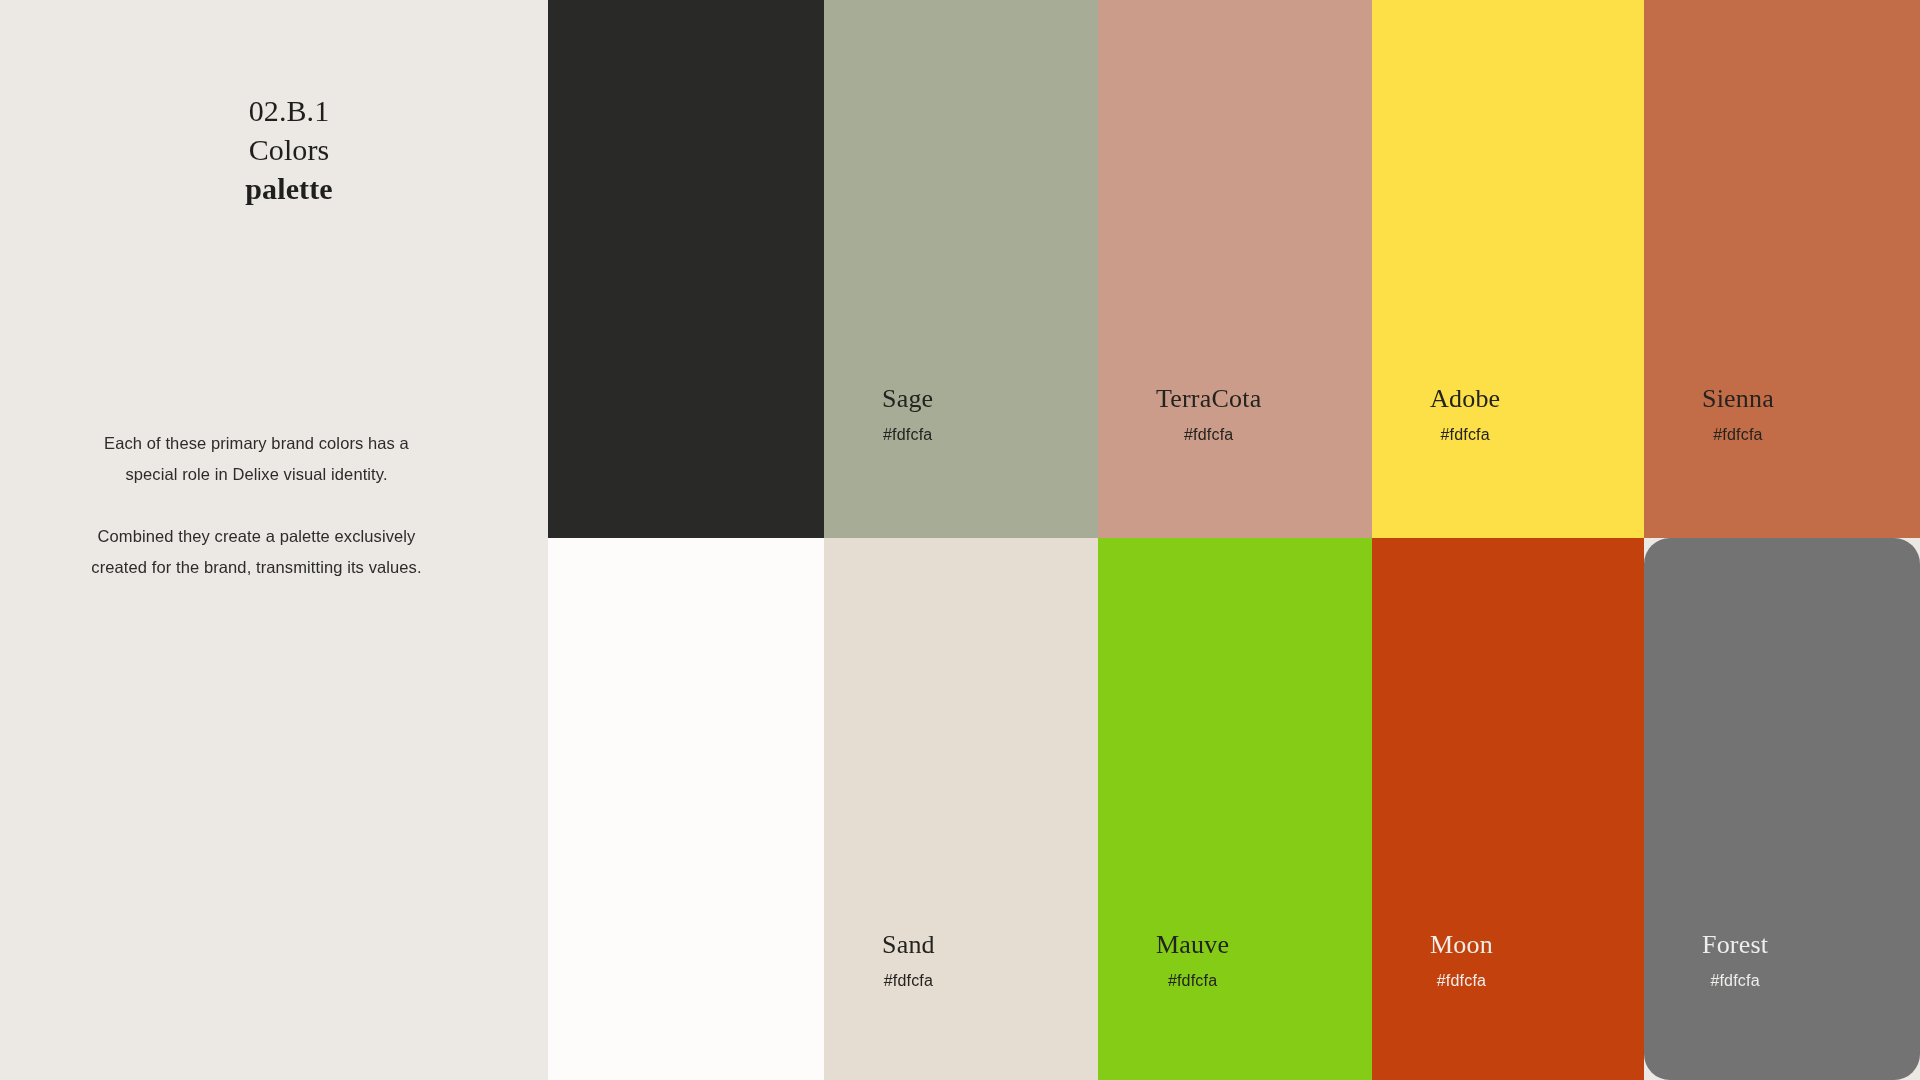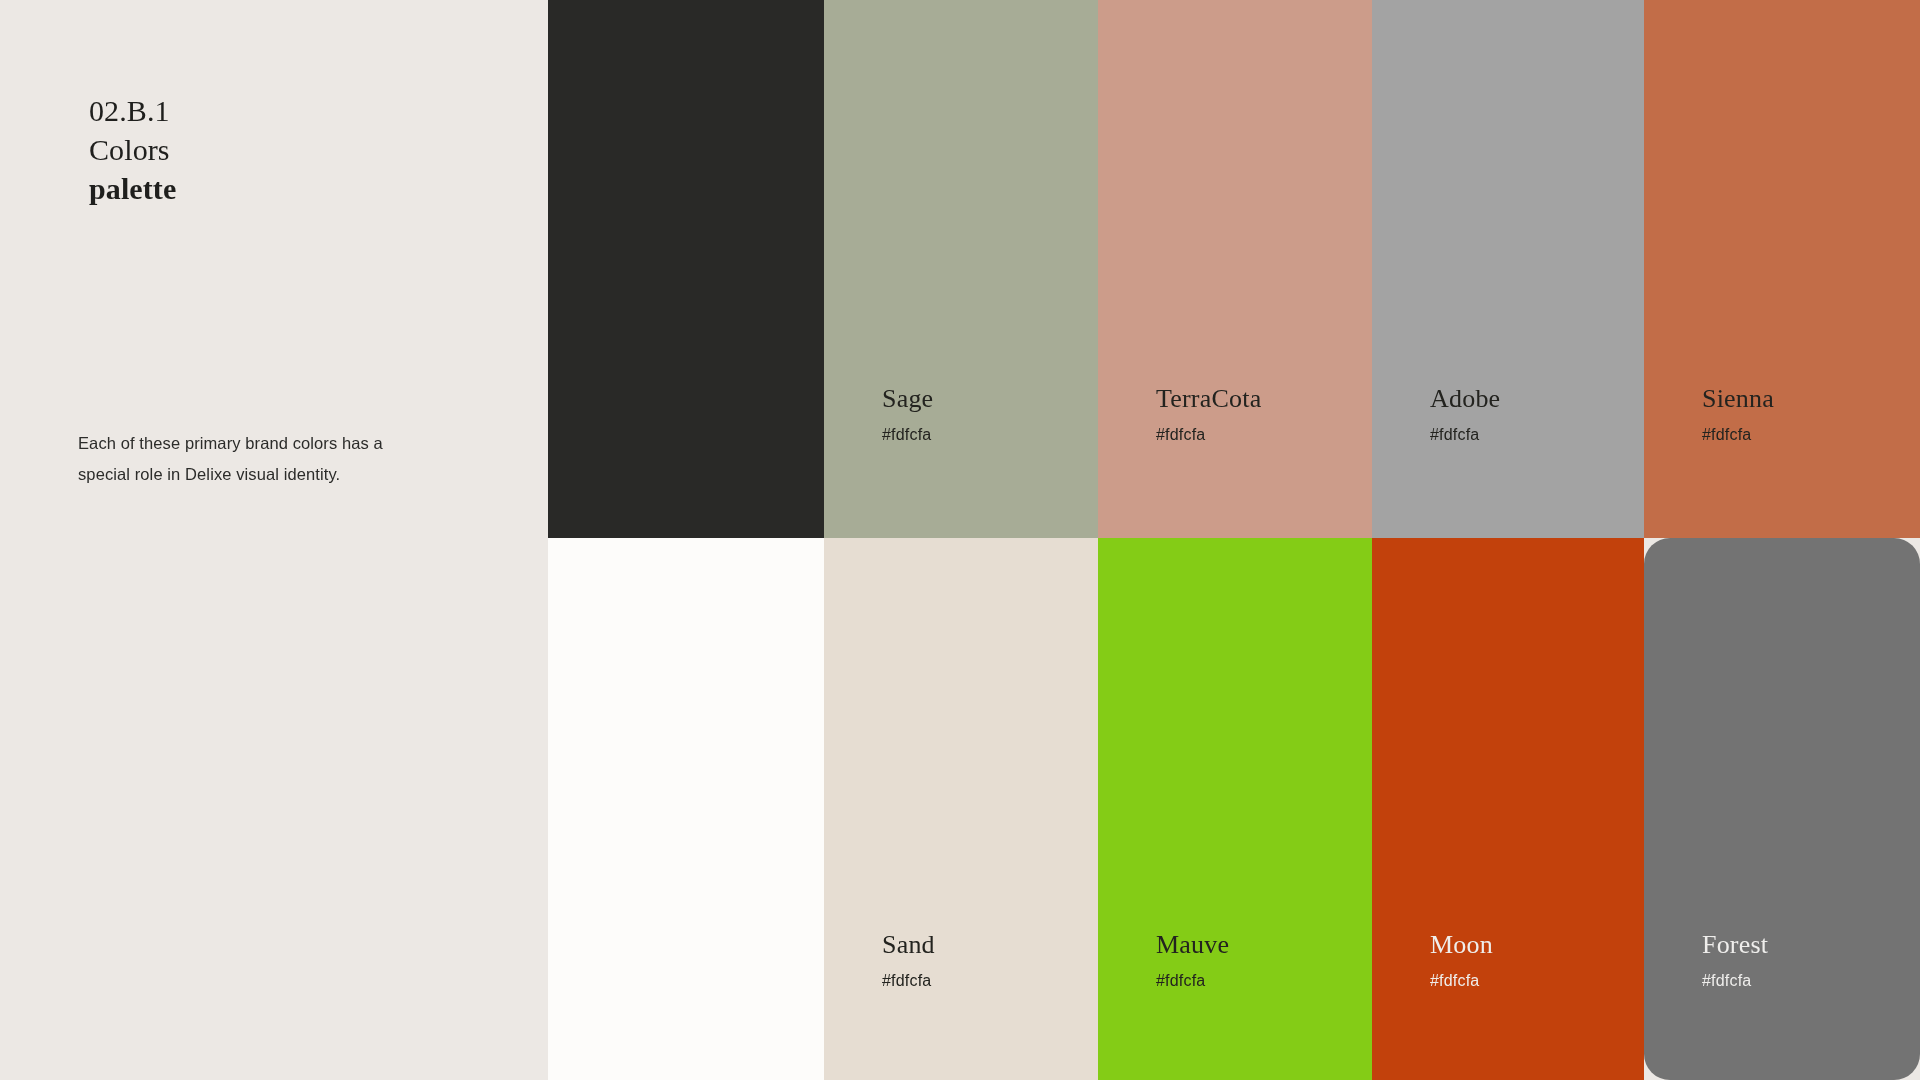--- a/index.html
+++ b/index.html
@@ -14,20 +14,21 @@
     font-family: "Liberation Sans", sans-serif;
     -webkit-font-smoothing: antialiased;
   }
 
   .page {
     position: relative;
     width: 1920px;
     height: 776px;
     display: flex;
     background: #ece8e4;
+    text-align: center;
   }
 
   
   .info-panel {
     width: 548px;
     height: 1080px;
     flex: 0 0 548px;
     background: #ece8e4;
     position: relative;
     box-sizing: border-box;
@@ -47,21 +48,21 @@
     color: #1f1f1d;
     letter-spacing: 0.1px;
     white-space: pre;
   }
   .title-line.bold {
     font-weight: bold;
   }
 
   .desc-block {
     position: absolute;
-    left: 78px;
+    left: 89px;
     top: 428px;
     width: 335px;
   }
 
   .desc-para {
     font-family: "Liberation Sans", sans-serif;
     font-size: 16.5px;
     line-height: 31px;
     color: #2c2c2a;
     margin: 0;
@@ -139,20 +140,21 @@
   <div class="info-panel">
 
     <div class="title-block">
       <div class="title-line">02.B.1</div>
       <div class="title-line">Colors</div>
       <div class="title-line bold">palette</div>
     </div>
 
     <div class="desc-block">
       <p class="desc-para">Each of these primary brand colors has a special role in Delixe visual identity.</p>
+      <p class="desc-para">Combined they create a palette exclusively created for the brand, transmitting its values.</p>
     </div>
 
   </div>
 
   <div class="swatch-grid">
 
     <div class="swatch-row top">
 
       <div class="swatch col-0 light-text" style="background-color: rgb(41, 41, 39);">
         
@@ -165,21 +167,21 @@
         </div>
       </div>
 
       <div class="swatch col-2 dark-text" style="background-color: rgb(204, 156, 138);">
         <div class="swatch-label">
           <div class="swatch-name">TerraCota</div>
           <div class="swatch-hex">#fdfcfa</div>
         </div>
       </div>
 
-      <div class="swatch col-3 dark-text" style="background-color: #a3a3a3;">
+      <div class="swatch col-3 dark-text" style="background-color: #fde047;">
         <div class="swatch-label">
           <div class="swatch-name">Adobe</div>
           <div class="swatch-hex">#fdfcfa</div>
         </div>
       </div>
 
       <div class="swatch col-4 dark-text" style="background-color: rgb(194, 109, 72);">
         <div class="swatch-label">
           <div class="swatch-name">Sienna</div>
           <div class="swatch-hex">#fdfcfa</div>

